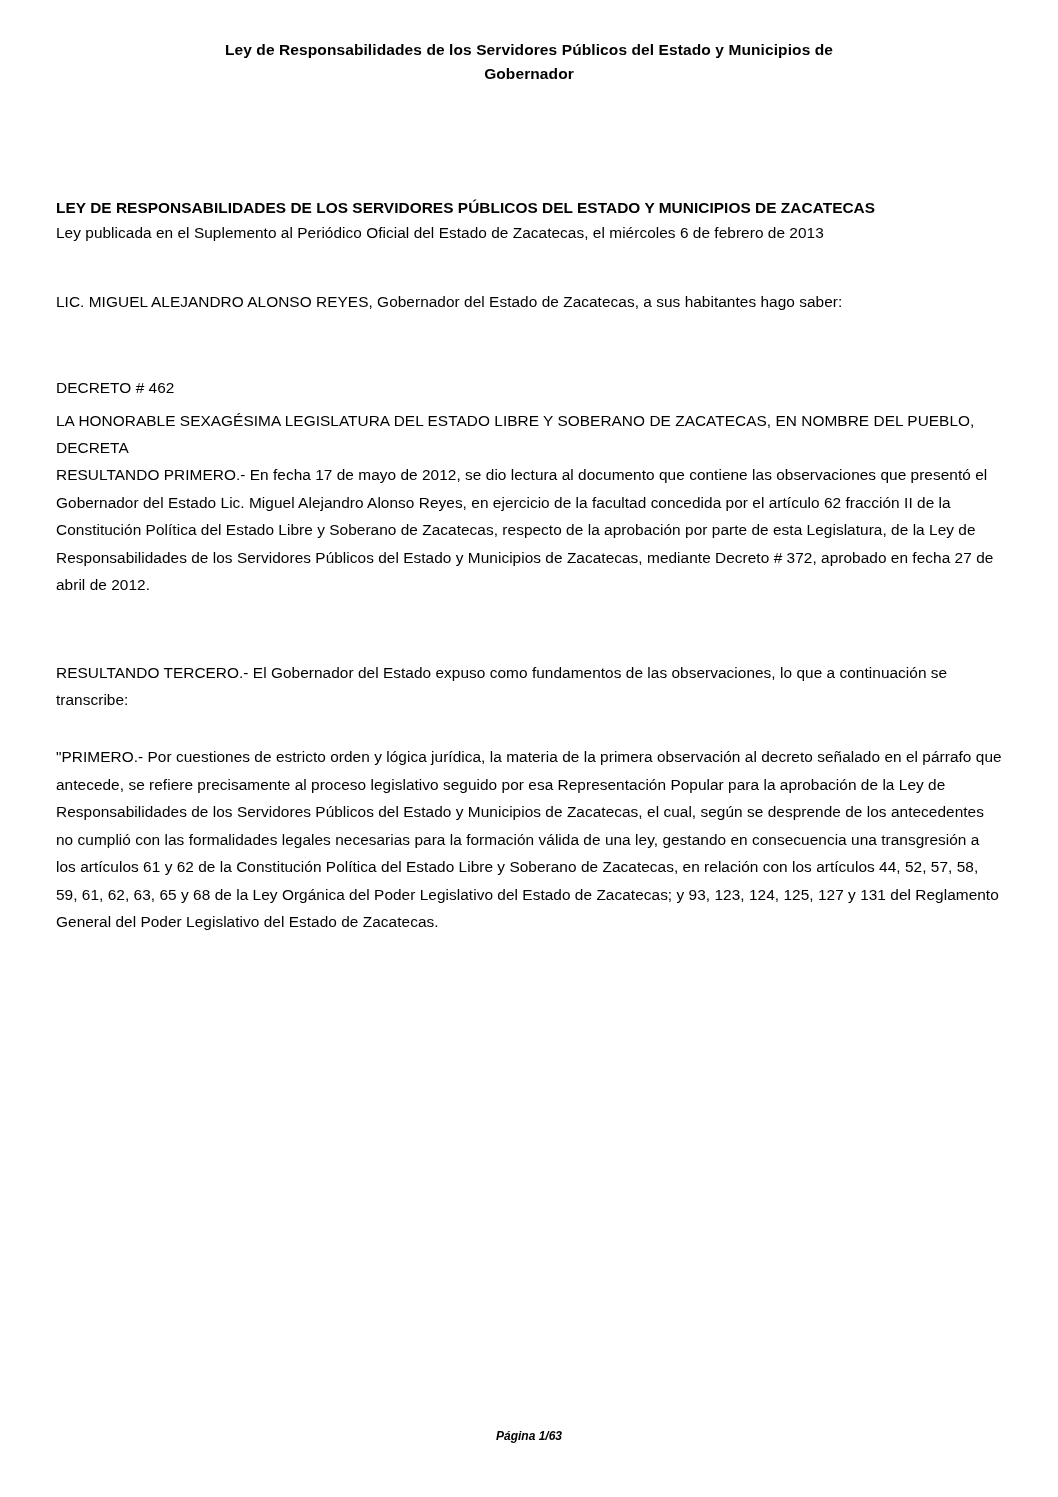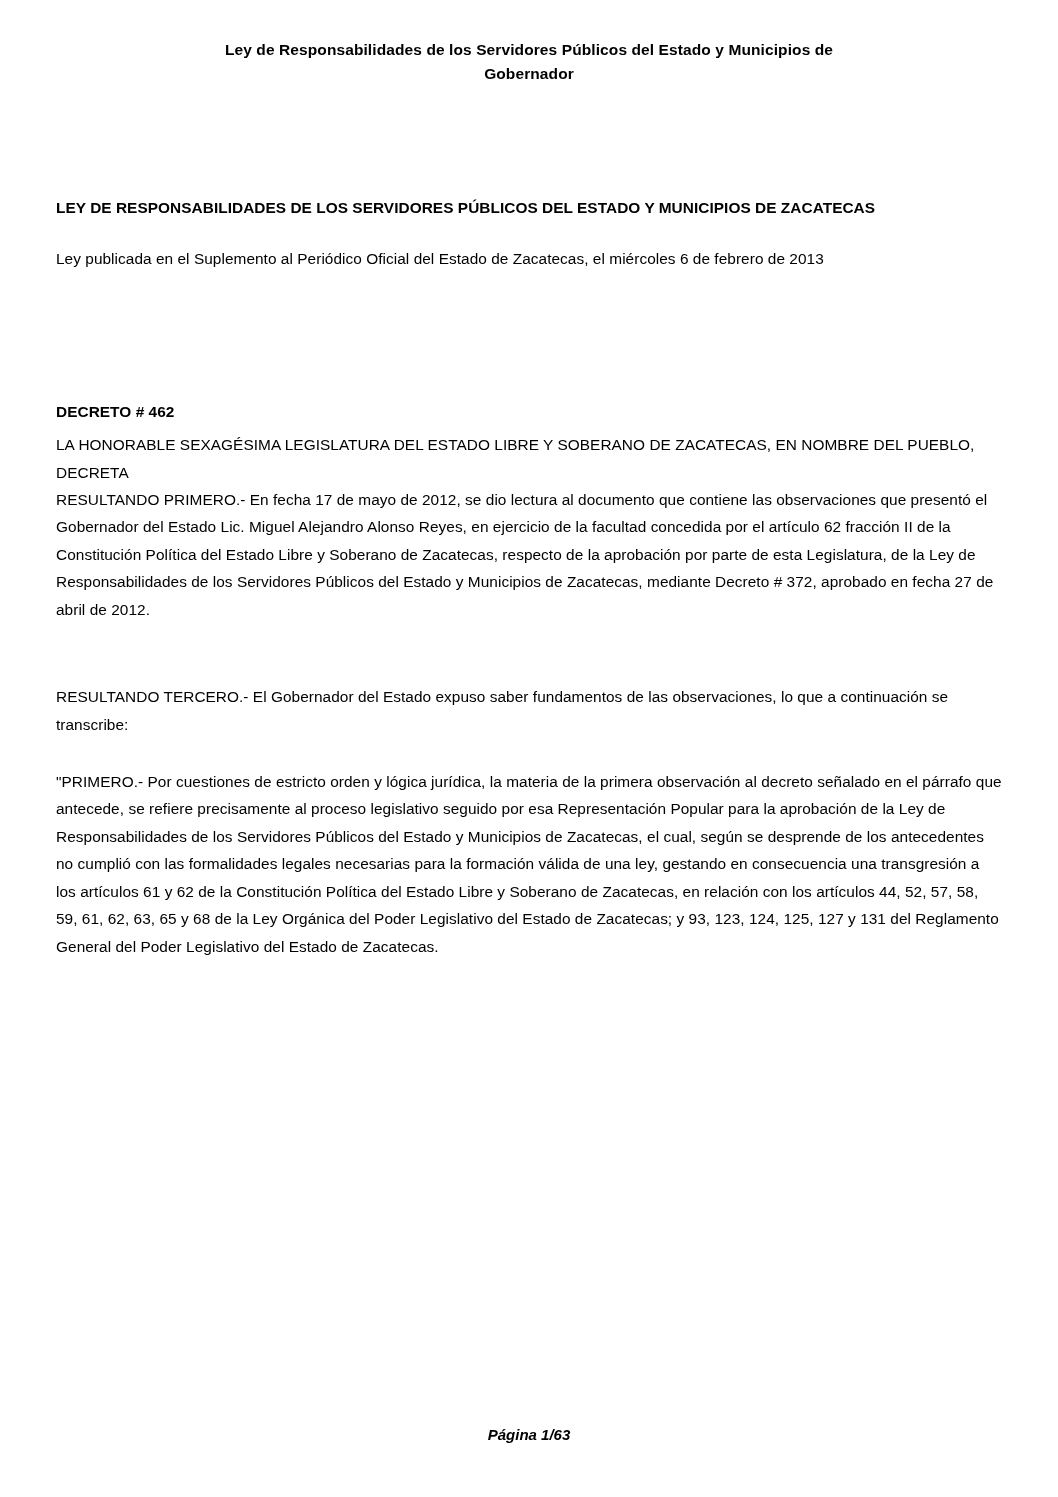--- a/index.html
+++ b/index.html
@@ -65,44 +65,43 @@
 
   .doc p {
     margin: 0;
     font-size: 15.4px;
     line-height: 1.78;
     text-align: left;
     letter-spacing: 0.05px;
   }
   .doc p.tight {
     line-height: 1.55;
-    margin-top: 26px;
   }
   .title-main {
     font-weight: bold;
     font-size: 15.4px;
     line-height: 1.6;
     margin-bottom: 6px;
   }
   .gap-sm { height: 7px; }
   .gap-md { height: 30px; }
   .gap-lg { height: 36px; }
   .center-bold {
     text-align: left;
-    font-weight: bold;
+    font-weight: normal;
   }
 
   
   .footer {
     position: absolute;
     left: 0;
     right: 0;
     bottom: 54px;
     text-align: center;
-    font-size: 15px;
+    font-size: 12px;
     font-style: italic;
     font-weight: bold;
   }
 </style>
 </head>
 <body>
 
 <div class="page">
 
   <div class="header">
@@ -116,40 +115,41 @@
 
   <div class="doc">
 
     <p class="title-main">LEY DE RESPONSABILIDADES DE LOS SERVIDORES PÚBLICOS DEL ESTADO Y MUNICIPIOS DE ZACATECAS</p>
 
     <p class="tight">Ley publicada en el Suplemento al Periódico Oficial del Estado de Zacatecas, el miércoles 6 de febrero de 2013</p>
     <div class="gap-sm"></div>
 
     <div class="gap-lg"></div>
 
+    <p>LIC. MIGUEL ALEJANDRO ALONSO REYES, Gobernador del Estado de Zacatecas, a sus habitantes hago saber:</p>
 
     <div class="gap-md"></div>
 
 
     <div class="gap-md"></div>
 
     <p class="center-bold tight">DECRETO # 462</p>
 
     <div class="gap-sm"></div>
 
     <p>LA HONORABLE SEXAGÉSIMA LEGISLATURA DEL ESTADO LIBRE Y SOBERANO DE ZACATECAS, EN NOMBRE DEL PUEBLO, DECRETA</p>
 
     <p>RESULTANDO PRIMERO.- En fecha 17 de mayo de 2012, se dio lectura al documento que contiene las observaciones que presentó el Gobernador del Estado Lic. Miguel Alejandro Alonso Reyes, en ejercicio de la facultad concedida por el artículo 62 fracción II de la Constitución Política del Estado Libre y Soberano de Zacatecas, respecto de la aprobación por parte de esta Legislatura, de la Ley de Responsabilidades de los Servidores Públicos del Estado y Municipios de Zacatecas, mediante Decreto # 372, aprobado en fecha 27 de abril de 2012.</p>
 
     <div class="gap-md"></div>
 
 
     <div class="gap-md"></div>
 
-    <p>RESULTANDO TERCERO.- El Gobernador del Estado expuso saber fundamentos de las observaciones, lo que a continuación se transcribe:</p>
+    <p>RESULTANDO TERCERO.- El Gobernador del Estado expuso como fundamentos de las observaciones, lo que a continuación se transcribe:</p>
 
     <div class="gap-md"></div>
 
     <p>"PRIMERO.- Por cuestiones de estricto orden y lógica jurídica, la materia de la primera observación al decreto señalado en el párrafo que antecede, se refiere precisamente al proceso legislativo seguido por esa Representación Popular para la aprobación de la Ley de Responsabilidades de los Servidores Públicos del Estado y Municipios de Zacatecas, el cual, según se desprende de los antecedentes no cumplió con las formalidades legales necesarias para la formación válida de una ley, gestando en consecuencia una transgresión a los artículos 61 y 62 de la Constitución Política del Estado Libre y Soberano de Zacatecas, en relación con los artículos 44, 52, 57, 58, 59, 61, 62, 63, 65 y 68 de la Ley Orgánica del Poder Legislativo del Estado de Zacatecas; y 93, 123, 124, 125, 127 y 131 del Reglamento General del Poder Legislativo del Estado de Zacatecas.</p>
 
   </div>
 
   <div class="footer">
     <span>Página 1/63</span>
   </div>

